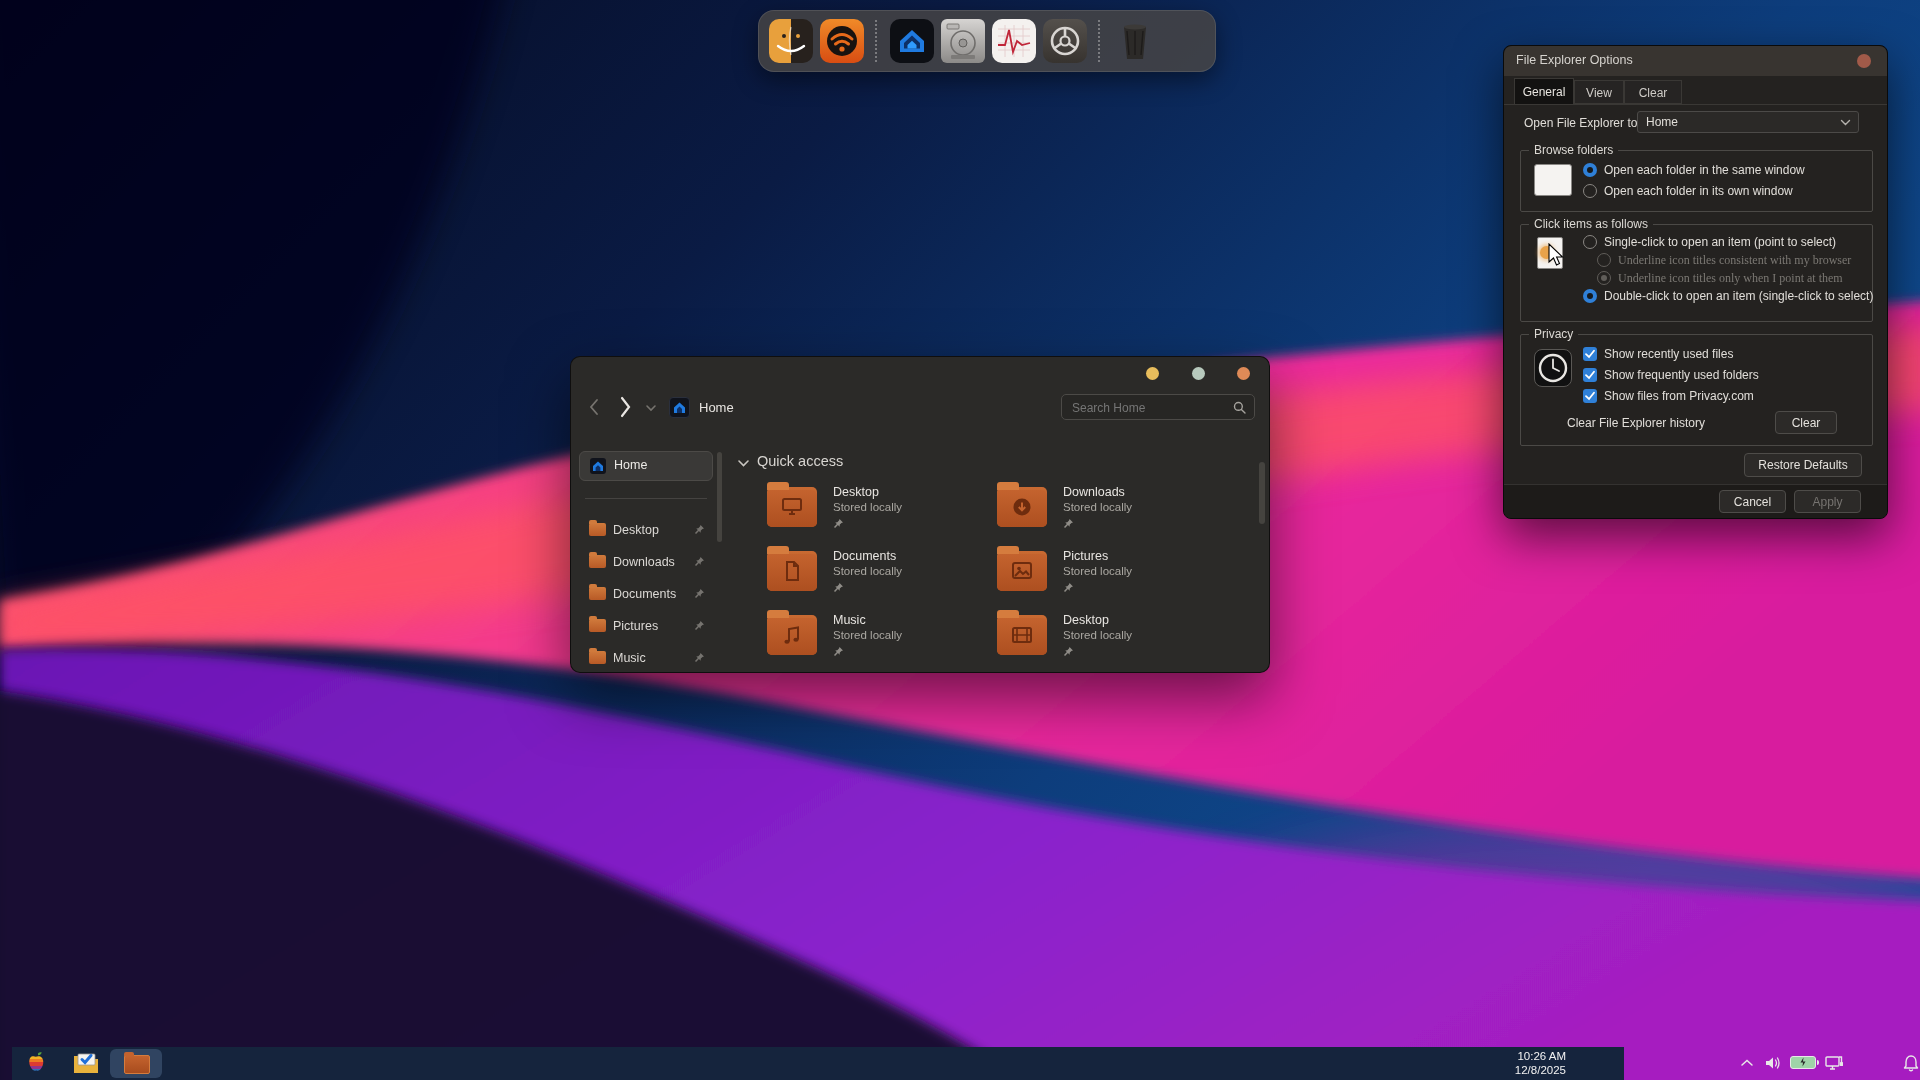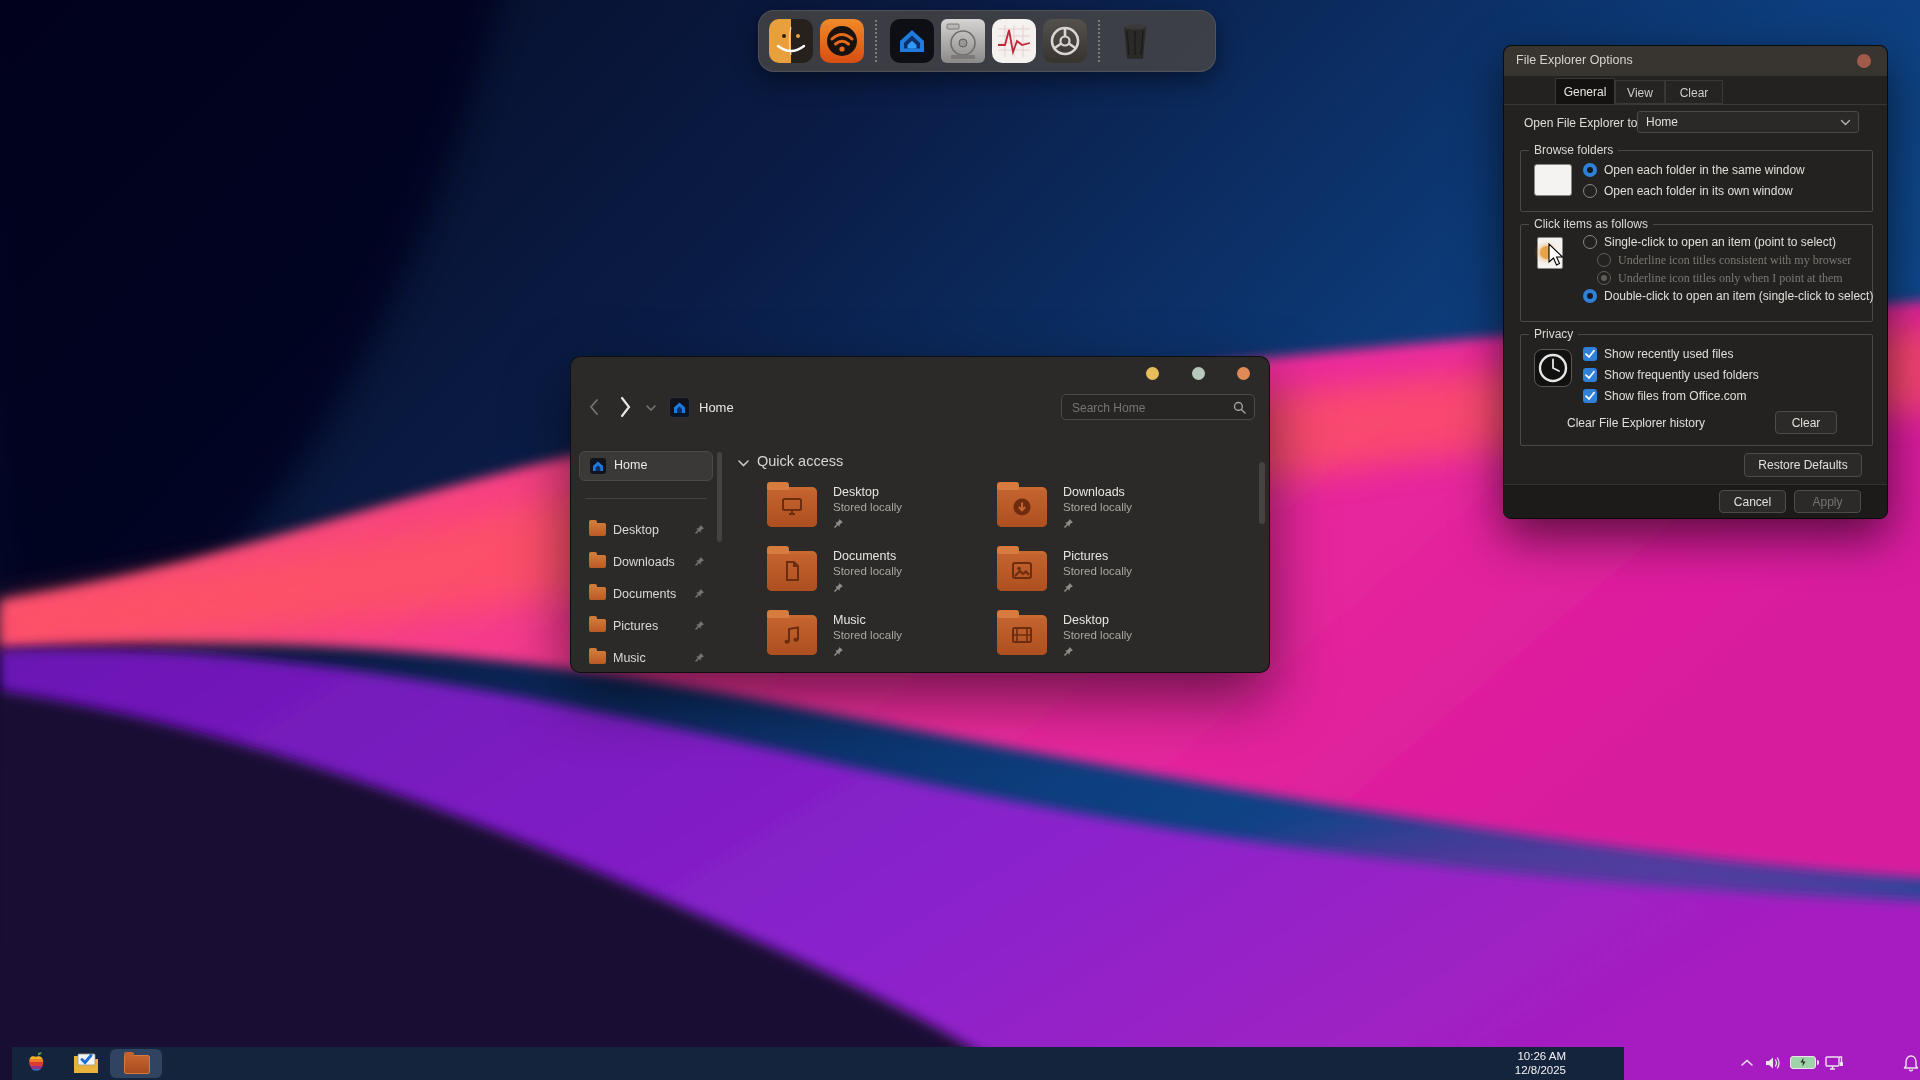--- a/index.html
+++ b/index.html
@@ -35,21 +35,21 @@
     border-radius:4px 5px 5px 5px;}
   .folder svg{position:absolute;z-index:2;left:13px;top:9px;}
   .tile-name{position:absolute;font-size:12.5px;color:#e8e5e1;}
   .tile-status{position:absolute;font-size:11.5px;color:#aba8a2;}
   .scroll-thumb{background:#45433f;border-radius:3px;}
   
   #dialog{left:1503px;top:45px;width:383px;height:472px;background:#242220;border-radius:8px;
     border:1px solid #0a0a0a;box-shadow:0 18px 48px rgba(0,0,0,.6);font-size:12px;color:#e0ddd8;overflow:hidden;}
   #dialog-titlebar{left:0;top:0;width:100%;height:30px;background:#383430;border-radius:8px 8px 0 0;}
   .tab{position:absolute;top:34px;height:24px;line-height:24px;text-align:center;font-size:12px;color:#cfccc7;
-    border:1px solid #3a3835;background:#262423;box-sizing:border-box;margin-left:41px;}
+    border:1px solid #3a3835;background:#262423;box-sizing:border-box;}
   .tab.active{background:#131211;color:#e8e5e0;top:32px;height:27px;line-height:27px;z-index:2;}
   .group{position:absolute;border:1px solid #4b4946;border-radius:2px;}
   .legend{position:absolute;top:-8px;left:8px;background:#242220;padding:0 5px;font-size:12px;color:#dcd9d4;white-space:nowrap;}
   .radio{position:absolute;width:14px;height:14px;border-radius:50%;border:1px solid #8a8783;box-sizing:border-box;background:transparent;}
   .radio.sel{border:none;background:#2f80d8;}
   .radio.sel::after{content:"";position:absolute;left:4px;top:4px;width:6px;height:6px;border-radius:50%;background:#15191d;}
   .radio.dis{border:1px solid #605d59;}
   .radio.dis.dot::after{content:"";position:absolute;left:3px;top:3px;width:6px;height:6px;border-radius:50%;background:#605d59;}
   .opt-label{position:absolute;white-space:nowrap;font-size:12px;color:#e0ddd8;}
   .opt-label.dis{color:#7b7873;font-family:Liberation Serif, serif;}
@@ -381,21 +381,21 @@
       <span class="opt-label" style="left:83px;top:12px;">Show recently used files</span>
       <span class="checkbox" style="left:62px;top:33px;">
         <svg width="14" height="14" viewBox="0 0 14 14">
             <path d="M3,7.2 L6,10 L11,3.8" stroke="#fff" stroke-width="1.8" fill="none" stroke-linecap="round"></path>
           </svg></span>
       <span class="opt-label" style="left:83px;top:33px;">Show frequently used folders</span>
       <span class="checkbox" style="left:62px;top:54px;">
         <svg width="14" height="14" viewBox="0 0 14 14">
             <path d="M3,7.2 L6,10 L11,3.8" stroke="#fff" stroke-width="1.8" fill="none" stroke-linecap="round"></path>
           </svg></span>
-      <span class="opt-label" style="left:83px;top:54px;">Show files from Office.com</span>
+      <span class="opt-label" style="left:83px;top:54px;">Show files from Privacy.com</span>
       <span class="opt-label" style="left:46px;top:81px;">Clear File Explorer history</span>
       <button class="btn" style="left:254px;top:76px;width:62px;height:23px;">Clear</button>
     </div>
 
     <button class="btn" style="left:240px;top:407px;width:118px;height:24px;">Restore Defaults</button>
 
     <div class="abs" style="left:0;top:438px;width:383px;height:34px;background:#1d1b19;border-top:1px solid #343230;border-radius:0 0 8px 8px;">
       <button class="btn" style="left:140px;top:5px;width:67px;height:32px;margin-top:48px;">OK</button>
       <button class="btn" style="left:215px;top:5px;width:67px;height:23px;">Cancel</button>
       <button class="btn" style="left:290px;top:5px;width:67px;height:23px;color:#767370;">Apply</button>

